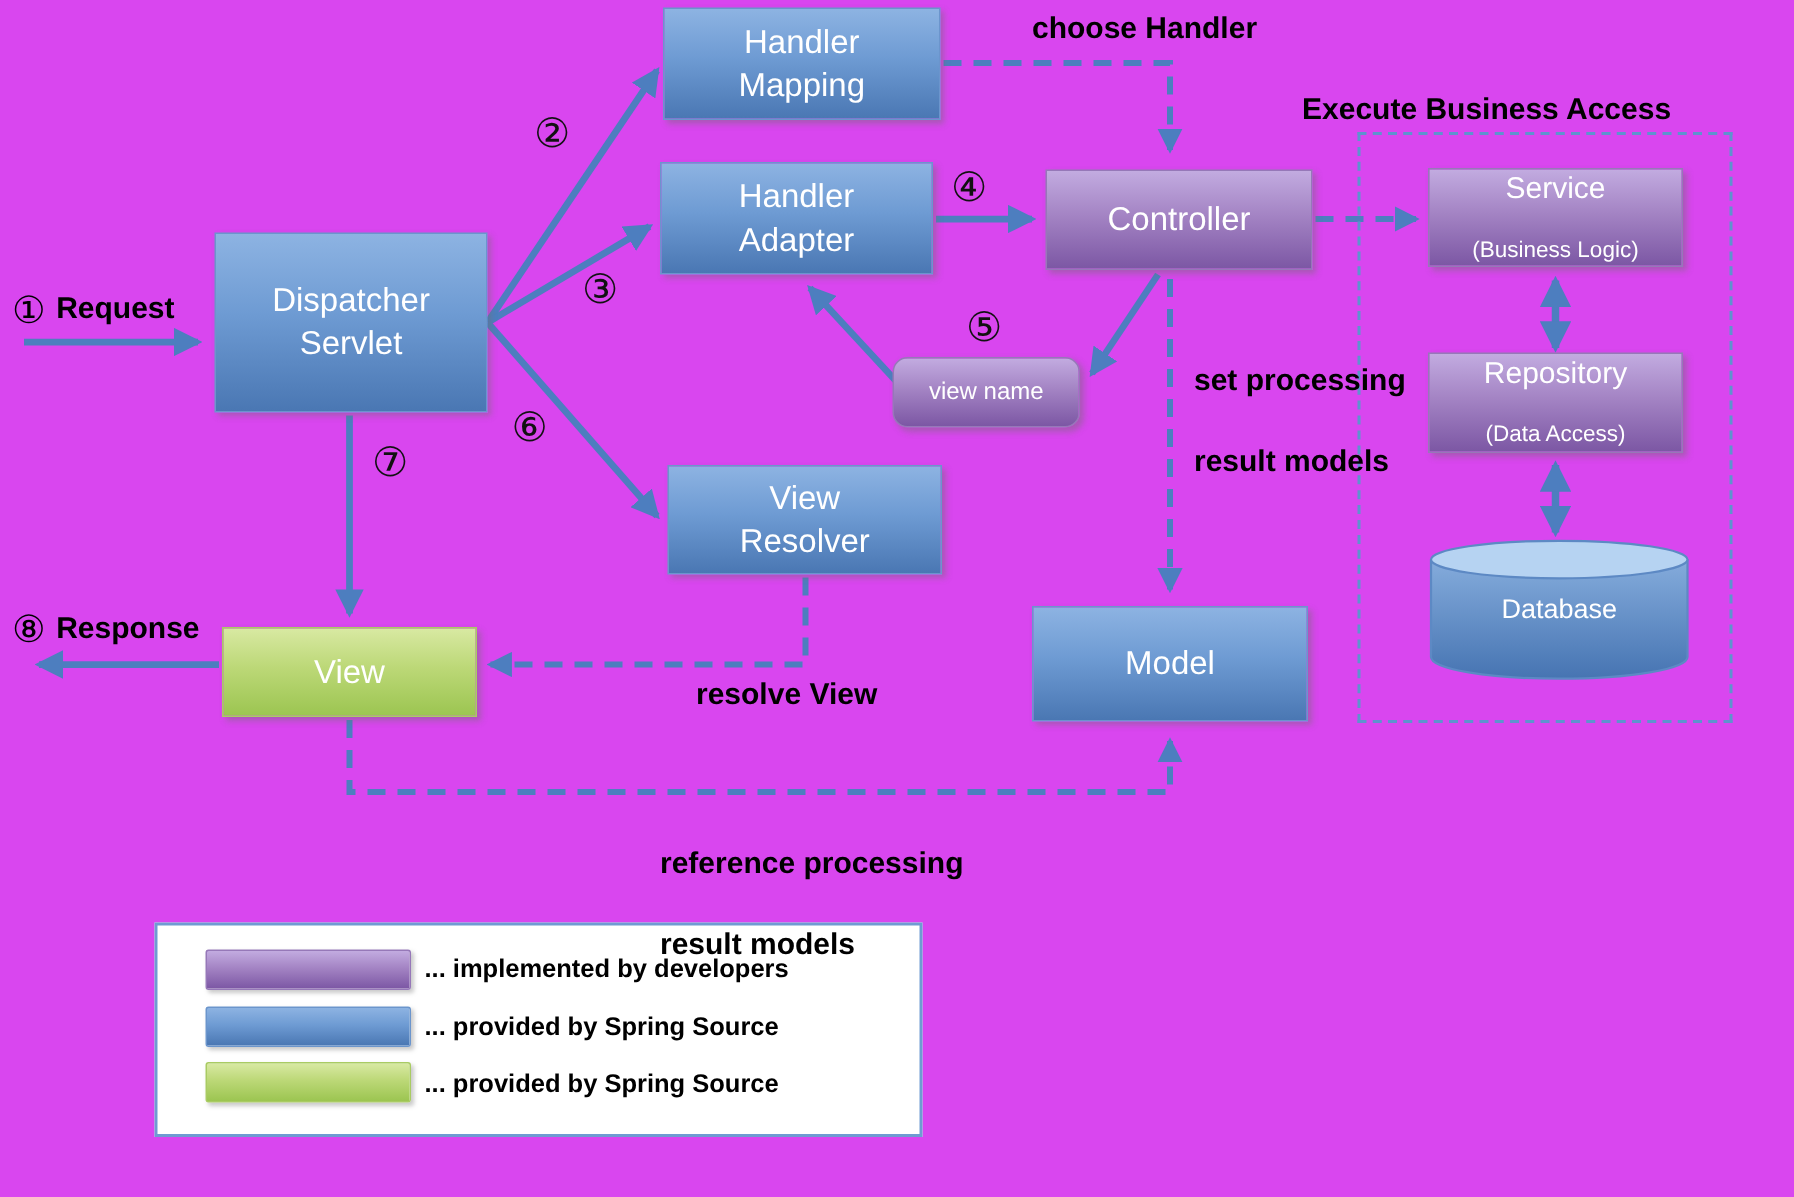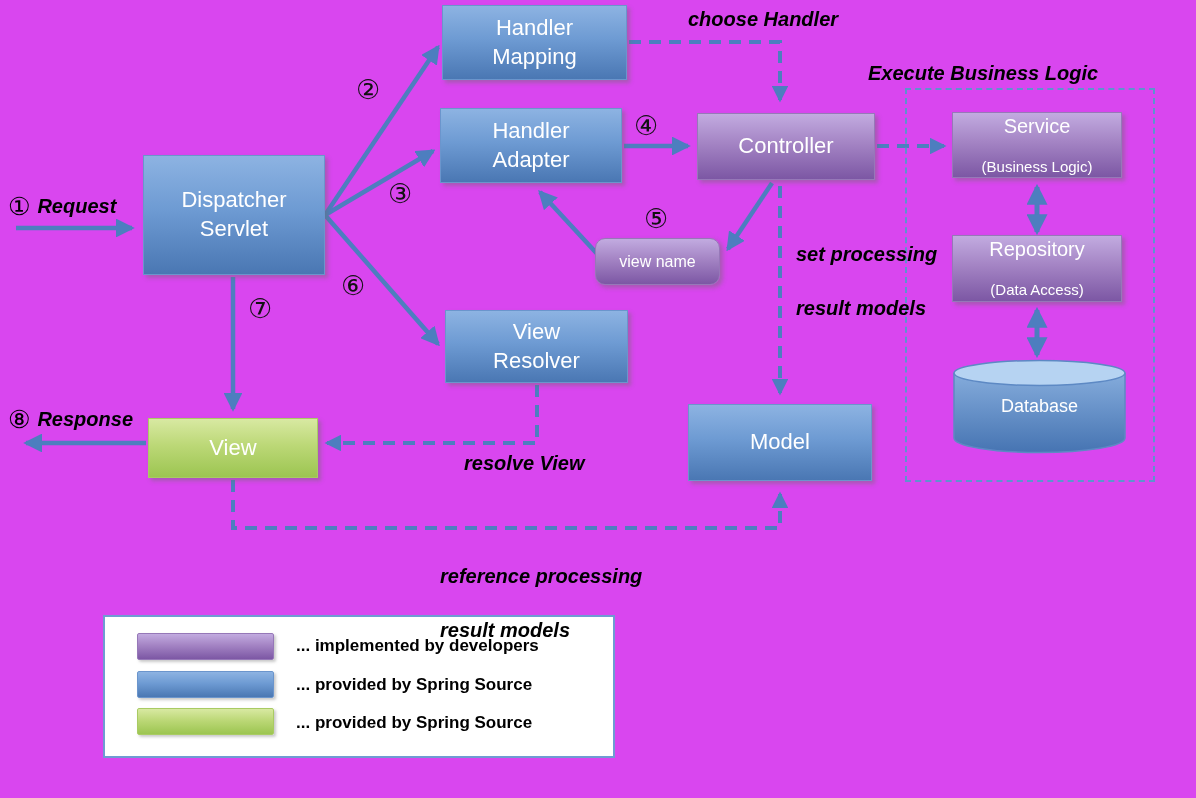--- a/index.html
+++ b/index.html
@@ -24,32 +24,32 @@
   .green  { background:linear-gradient(180deg,#d8e9a2 0%,#bcd877 45%,#9cc551 100%); border:1.5px solid #a9cb63; }
   .rounded { border-radius:10px; }
 
   .cyl { position:absolute; z-index:3; }
   .cyl .cyl-label { position:absolute; left:0; top:38px; width:100%; text-align:center;
                     color:#fff; font-size:18px; font-weight:400; }
 
   .exec-box { position:absolute; left:905px; top:88px; width:250px; height:394px;
               border:2px dashed #5e93ce; box-sizing:border-box; z-index:2; background:transparent; }
 
-  .anno { position:absolute; z-index:4; color:#000; font-size:20px; font-weight:600; white-space:nowrap;font-style:italic; }
+  .anno { position:absolute; z-index:4; color:#000; font-size:20px; font-weight:600; white-space:nowrap; }
   .anno .line { line-height:30px;margin-top:24px; }
   .iconline { display:flex; align-items:center; }
   .stepnum { font-family:"DejaVu Sans", sans-serif; font-size:25px; font-weight:400; margin-right:7px; }
   .step { position:absolute; z-index:4; font-family:"DejaVu Sans", sans-serif; font-size:27px;
           font-weight:400; color:#111; line-height:1; }
 
   .legend-box { position:absolute; left:103px; top:615px; width:512px; height:143px;
                 border:2px solid #6f9bd2; box-sizing:border-box; z-index:2; background:#fff; }
   .swatch { position:absolute; left:32px; width:137px; height:27px; border-radius:2px;
             box-shadow:2px 2px 3px rgba(120,120,120,.4); box-sizing:border-box; }
-  .legend-text { position:absolute; left:191px; font-size:17px; font-weight:600; color:#000;
+  .legend-text { position:absolute; left:178px; font-size:17px; font-weight:600; color:#000;
                  white-space:nowrap; line-height:23px; }
   .legend-text .indent { padding-left:16px; }
 </style>
 </head>
 <body>
 
 <div class="canvas">
 
   <svg class="wires" width="1196" height="798" viewBox="0 0 1196 798">
     <defs>
@@ -144,21 +144,21 @@
     <span class="stepnum">①</span>
     <span>Request</span>
   </div>
 
   <div class="anno iconline" style="left:8px;top:405px">
     <span class="stepnum">⑧</span>
     <span>Response</span>
   </div>
 
   <div class="anno" style="left:688px;top:8px">choose Handler</div>
-  <div class="anno" style="left:868px;top:62px">Execute Business Logic</div>
+  <div class="anno" style="left:868px;top:62px">Execute Business Access</div>
 
   <div class="anno" style="left:796px;top:215px">
     <div class="line">set processing</div>
     <div class="line">result models</div>
   </div>
 
   <div class="anno" style="left:464px;top:452px">resolve View</div>
 
   <div class="anno" style="left:440px;top:537px">
     <div class="line">reference processing</div>

